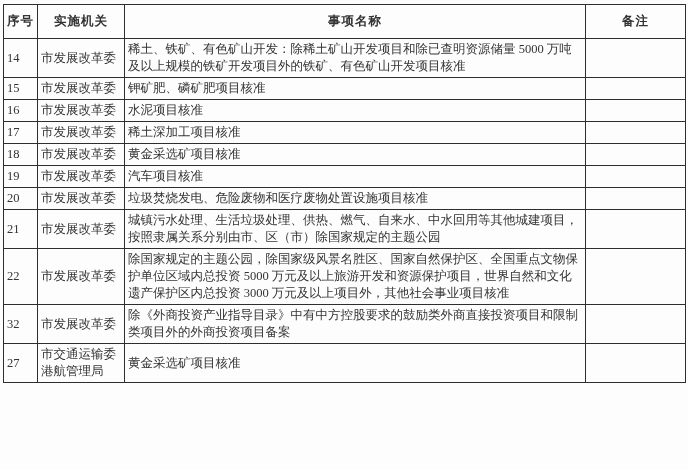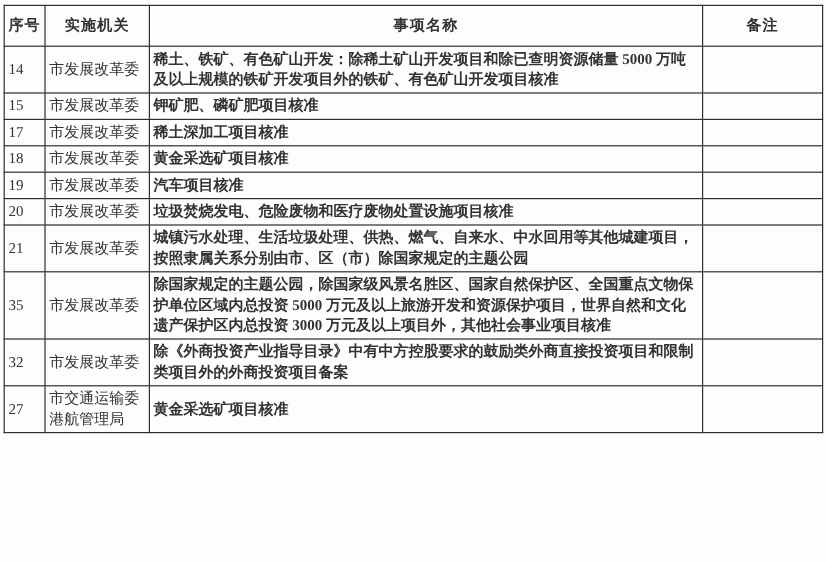--- a/index.html
+++ b/index.html
@@ -41,21 +41,20 @@
     line-height: 17px;
     padding: 2px 3px;
     vertical-align: middle;
   }
   .c-no, .c-agency, .c-note {
     text-align: left;
   }
   .c-item {
     text-align: left;
     padding: 2px 6px;
-    font-weight: bold;
   }
 </style>
 </head>
 <body>
 
 <div class="page">
   <table class="approval">
     <colgroup>
       <col style="width:34px">
       <col style="width:87px">
@@ -78,20 +77,26 @@
     <td class="c-note"></td>
   </tr>
 
   <tr>
     <td class="c-no">15</td>
     <td class="c-agency">市发展改革委</td>
     <td class="c-item">钾矿肥、磷矿肥项目核准</td>
     <td class="c-note"></td>
   </tr>
 
+  <tr>
+    <td class="c-no">16</td>
+    <td class="c-agency">市发展改革委</td>
+    <td class="c-item">水泥项目核准</td>
+    <td class="c-note"></td>
+  </tr>
 
   <tr>
     <td class="c-no">17</td>
     <td class="c-agency">市发展改革委</td>
     <td class="c-item">稀土深加工项目核准</td>
     <td class="c-note"></td>
   </tr>
 
   <tr>
     <td class="c-no">18</td>
@@ -115,21 +120,21 @@
   </tr>
 
   <tr>
     <td class="c-no">21</td>
     <td class="c-agency">市发展改革委</td>
     <td class="c-item">城镇污水处理、生活垃圾处理、供热、燃气、自来水、中水回用等其他城建项目，按照隶属关系分别由市、区（市）除国家规定的主题公园</td>
     <td class="c-note"></td>
   </tr>
 
   <tr>
-    <td class="c-no">35</td>
+    <td class="c-no">22</td>
     <td class="c-agency">市发展改革委</td>
     <td class="c-item">除国家规定的主题公园，除国家级风景名胜区、国家自然保护区、全国重点文物保护单位区域内总投资 5000 万元及以上旅游开发和资源保护项目，世界自然和文化遗产保护区内总投资 3000 万元及以上项目外，其他社会事业项目核准</td>
     <td class="c-note"></td>
   </tr>
 
 
 
   <tr>
     <td class="c-no">32</td>
     <td class="c-agency">市发展改革委</td>

